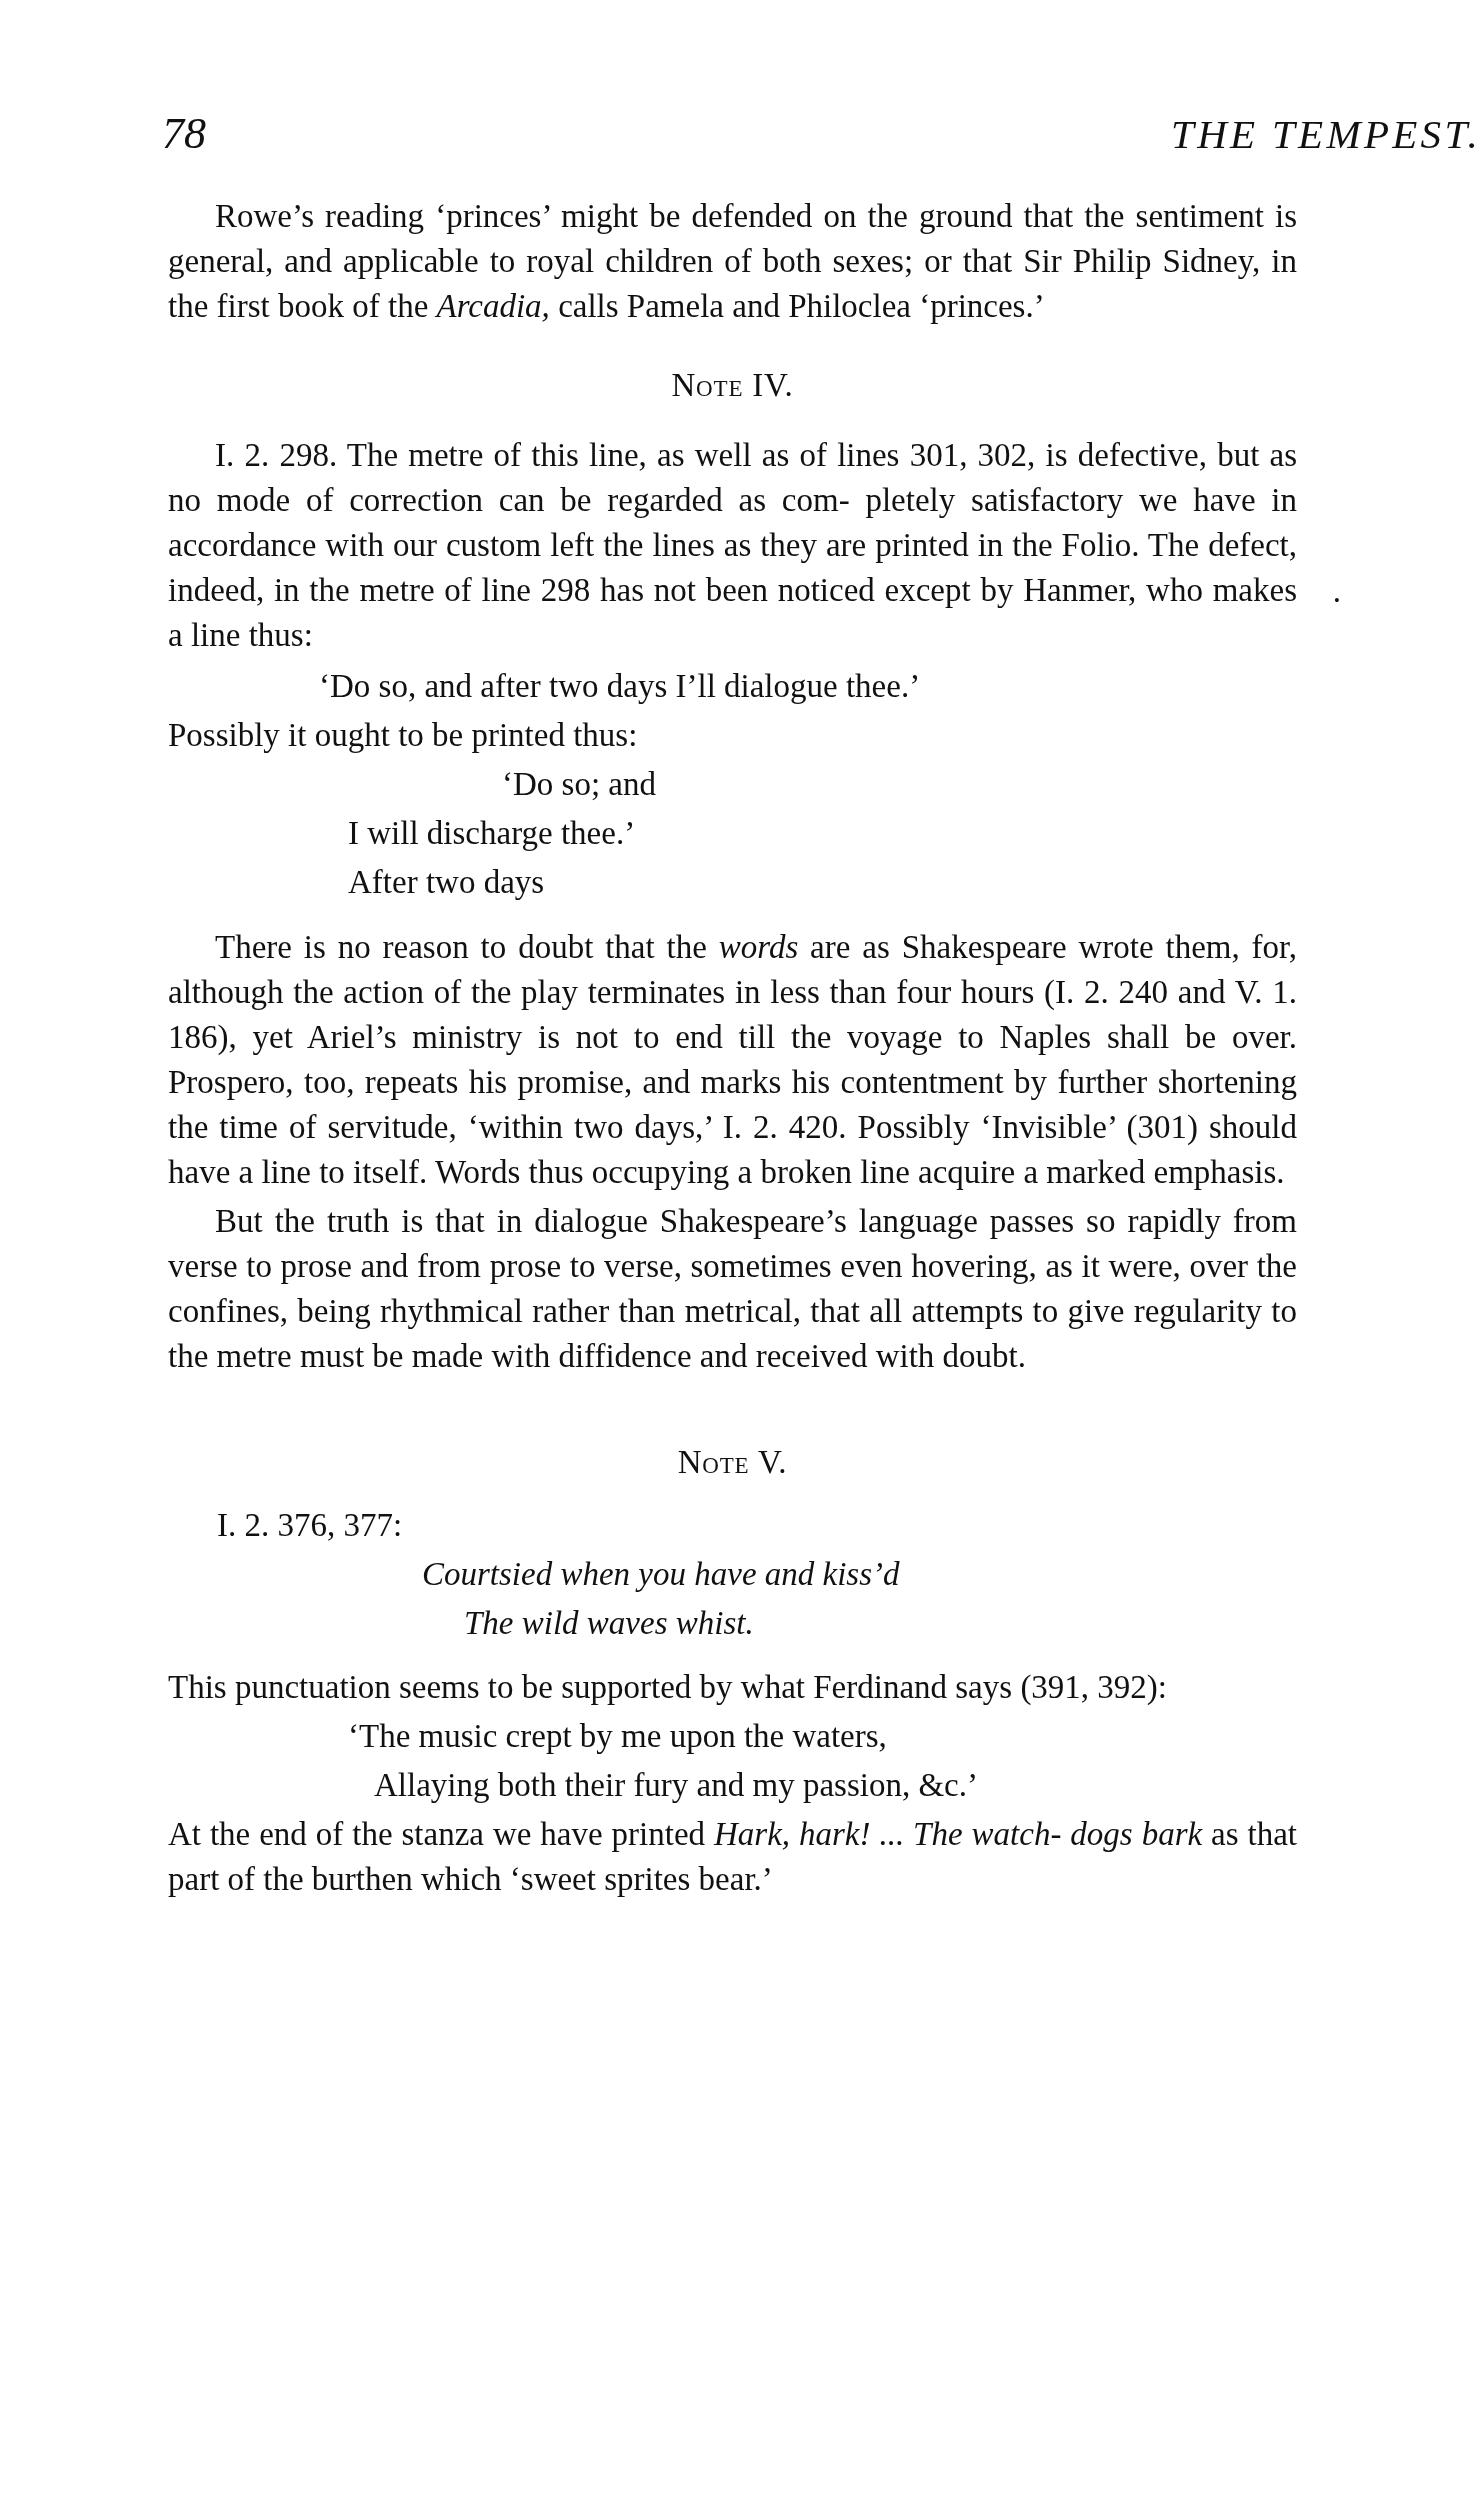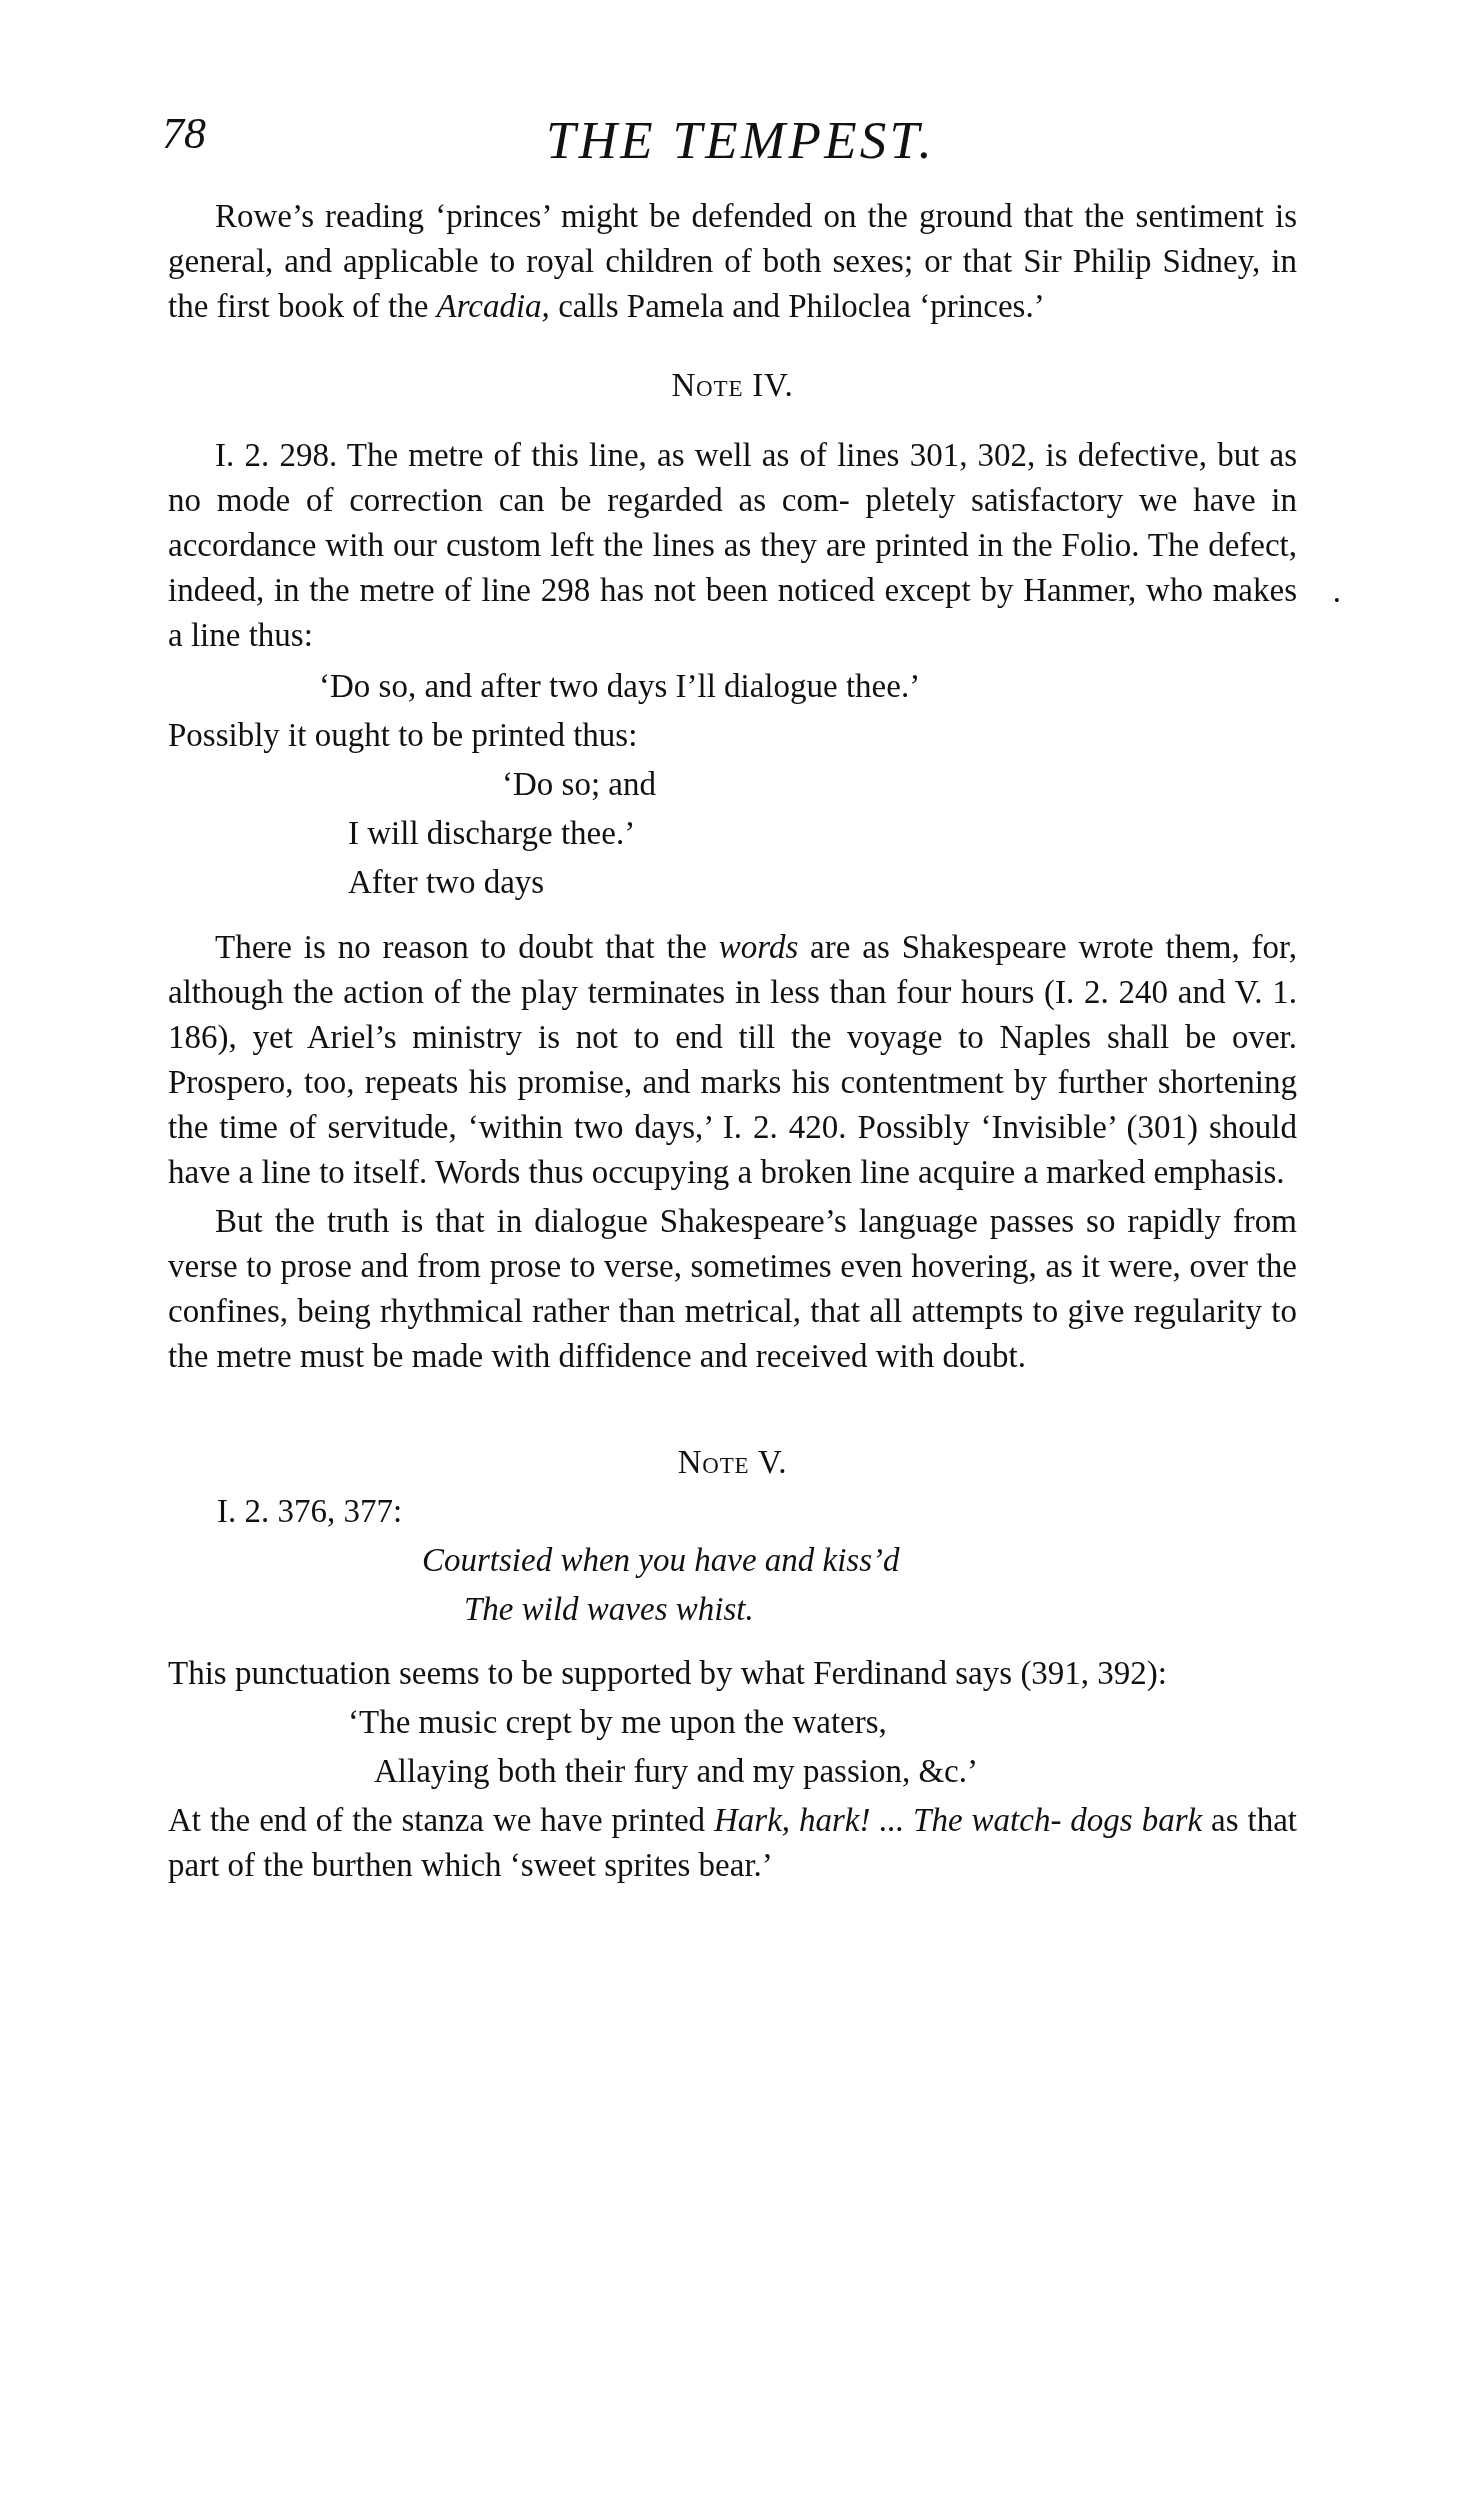--- a/index.html
+++ b/index.html
@@ -1,28 +1,28 @@
 <!DOCTYPE html>
 <html style="font-size:13px"><head>
 <meta charset="utf-8">
 <style>
   html, body { margin: 0; padding: 0; background: #ffffff; }
   body { width: 1481px; height: 2500px; position: relative; overflow: hidden;
          font-family: "Liberation Serif", "DejaVu Serif", serif; color: #111; }
   .page { position: absolute; left: 0; top: 0; width: 1481px; height: 1852px; }
   .header { position: absolute; top: 108px; left: 0; width: 1481px; height: 57px; }
   .page-num { position: absolute; left: 162px; top: 0; font-size: 44px; font-style: italic; }
-  .running-title { position: absolute; left: 0; width: 1481px; top: 1.6px; text-align: center;
-                   font-size: 53px; font-style: italic; letter-spacing: 3.3px; }
+  .running-title { position: absolute; left: 0; width: 1481px; top: 1.6px; text-align: right;
+                   font-size: 41px; font-style: italic; letter-spacing: 3.3px; }
   .body { position: absolute; left: 164px; width: 1137px; top: 190px; font-size: 33px; line-height: 45px; }
   p { margin: 4px; text-align: justify; }
   .indent { text-indent: 47px; }
   .heading { text-align: center; font-variant: small-caps; font-size: 33px; letter-spacing: 0.8px; }
   .h4 { margin-top: 34px; margin-bottom: 24.5px; }
-  .h5 { margin-top: 61px; margin-bottom: 4px; }
+  .h5 { margin-top: 61px; margin-bottom: 18px; }
   .quote { margin: 6.5px 0 3.3px 0; }
   .q1 { padding-left: 155px; }
   .qa { padding-left: 334px; }
   .qb { padding-left: 180px; }
   .ital { font-style: italic; }
   .v1 { padding-left: 254px; font-style: italic; }
   .v2 { padding-left: 296px; font-style: italic; }
   .m1 { padding-left: 180px; }
   .m2 { padding-left: 206px; }
   .ref { padding-left: 49px; }

